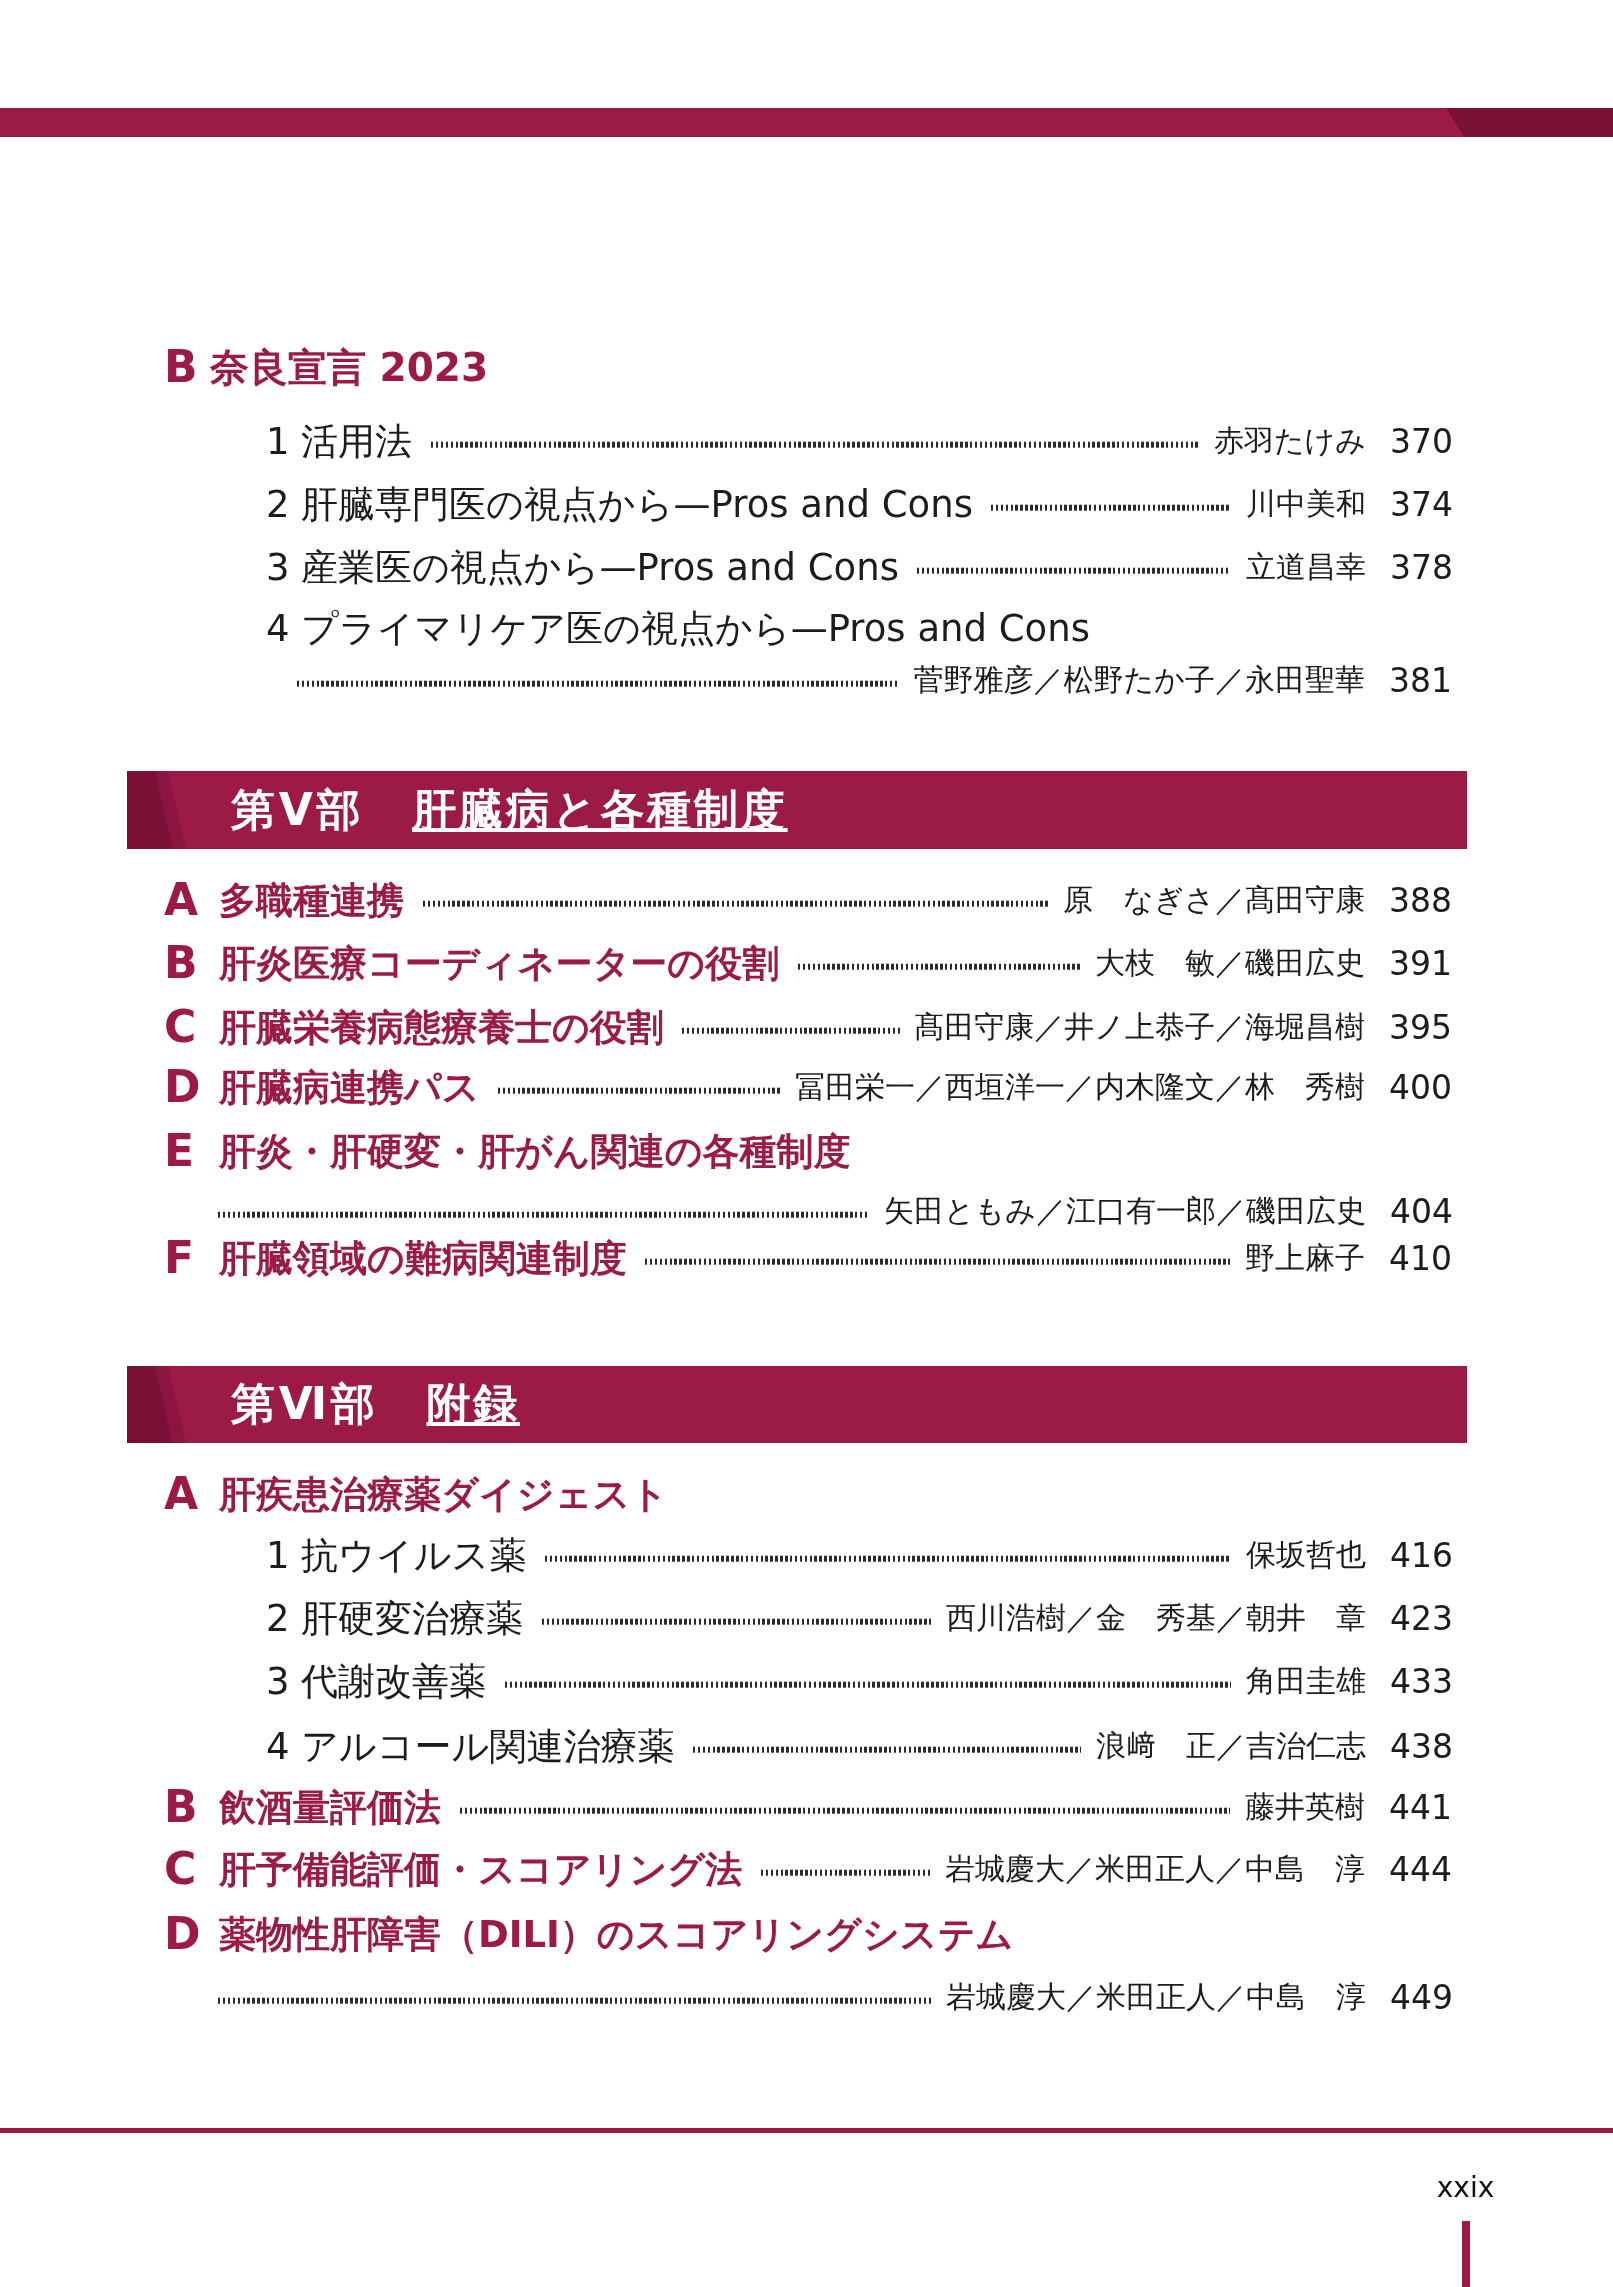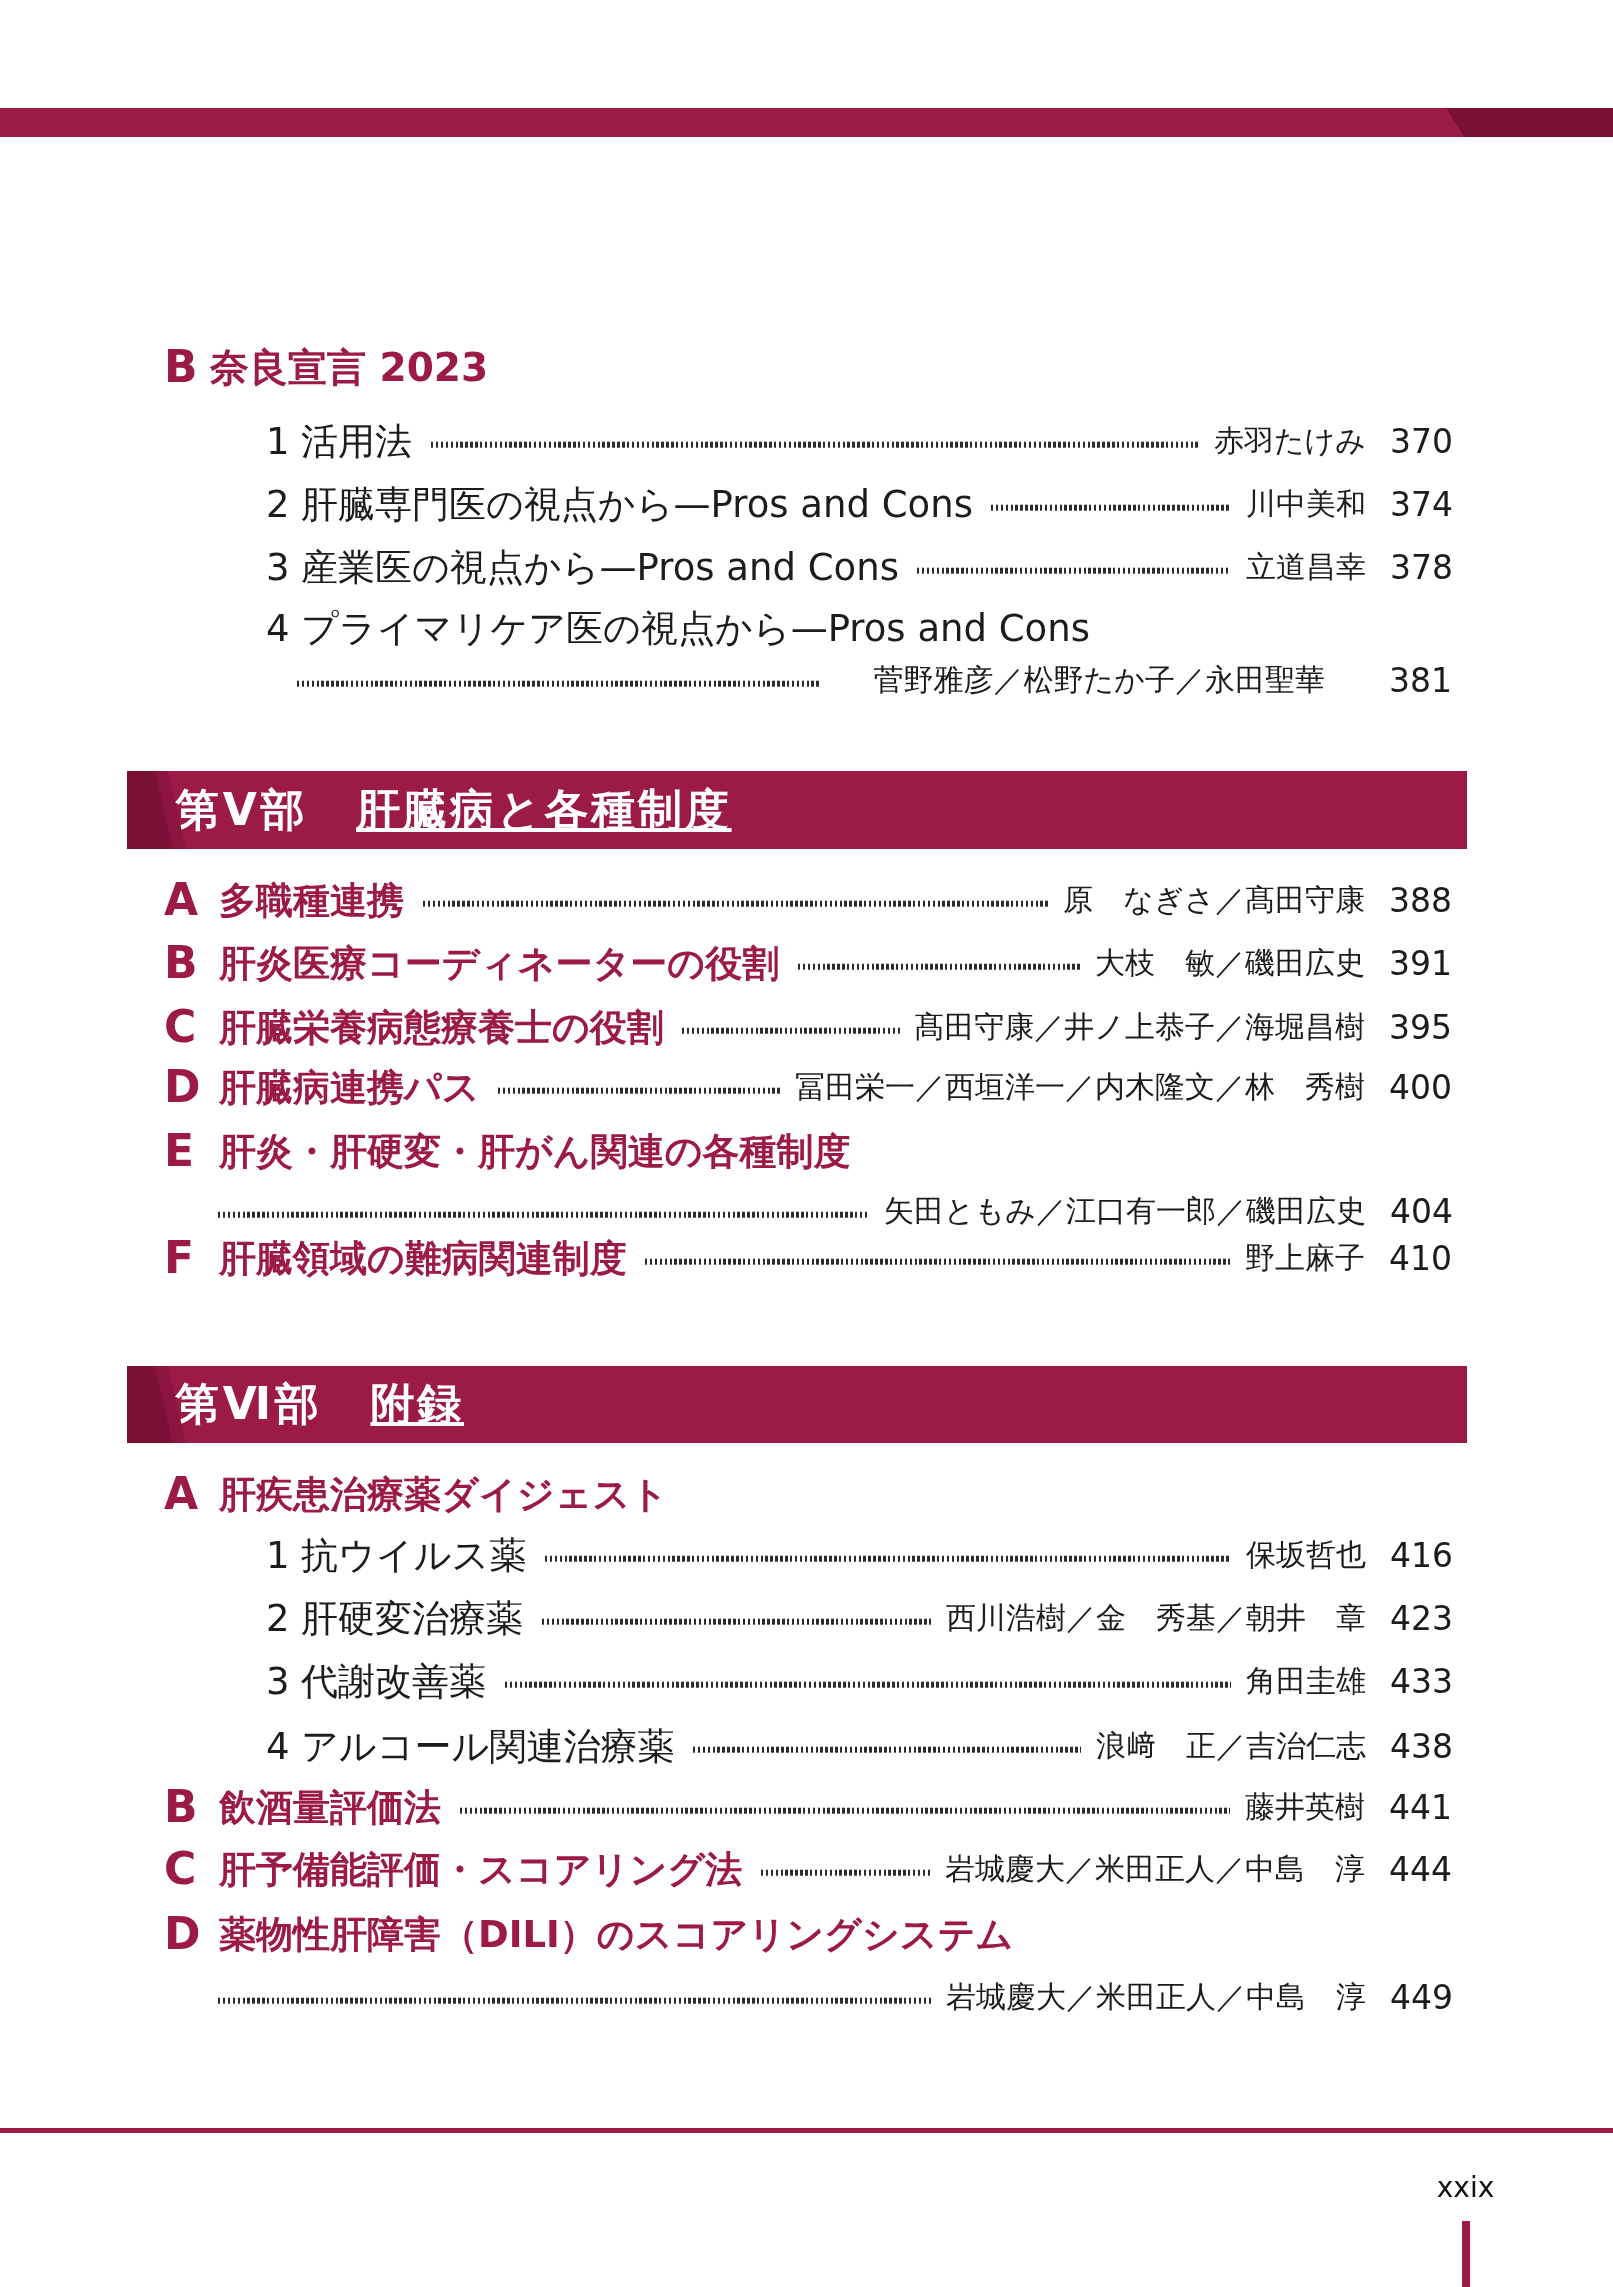--- a/index.html
+++ b/index.html
@@ -25,21 +25,21 @@
   .topbar-dark{
     position:absolute;right:0;top:0;height:100%;width:167px;
     background:var(--maroon-dark);
     clip-path:polygon(0 0,100% 0,100% 100%,18.5px 100%);
   }
   
   .part-banner{
     position:absolute;left:127px;width:1340px;height:78px;
     background:var(--maroon);
     display:flex;align-items:center;
-    padding-left:48px;box-sizing:border-box;
+    padding-left:104px;box-sizing:border-box;
     color:#fff;white-space:nowrap;
   }
   .part-banner::before{
     content:"";position:absolute;left:0;top:0;width:48px;height:100%;
     background:var(--maroon-dark);
     clip-path:polygon(0 0,28px 0,46px 100%,0 100%);
   }
   .part-banner::after{
     content:"";position:absolute;left:28px;top:0;width:31px;height:100%;
     background:var(--maroon-mid);
@@ -59,21 +59,21 @@
     font-size:39px;font-weight:700;color:var(--maroon);line-height:1;
   }
   
   .row{
     position:absolute;height:54px;
     display:flex;align-items:center;white-space:nowrap;
   }
   .row.part-item{left:164px;width:1303px;}
   .row.sub{left:266px;width:1202px;}
   .row.cont-part{left:218px;width:1250px;margin-top:14px;}
-  .row.cont-sub{left:297px;width:1170px;gap:40px;}
+  .row.cont-sub{left:297px;width:1170px;}
   .part-item .letter{
     flex:0 0 55px;font-size:44px;font-weight:700;color:var(--maroon);line-height:1;
   }
   .part-item .title{
     font-size:37px;font-weight:700;color:var(--maroon);line-height:1;
   }
   .sub .num{
     flex:0 0 35px;font-size:37px;color:var(--ink);line-height:1;
   }
   .sub .title{

